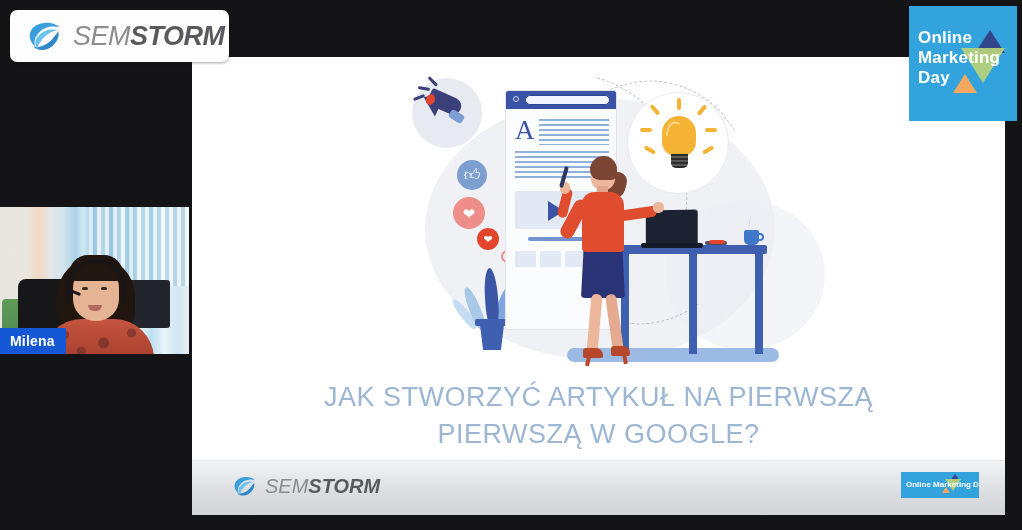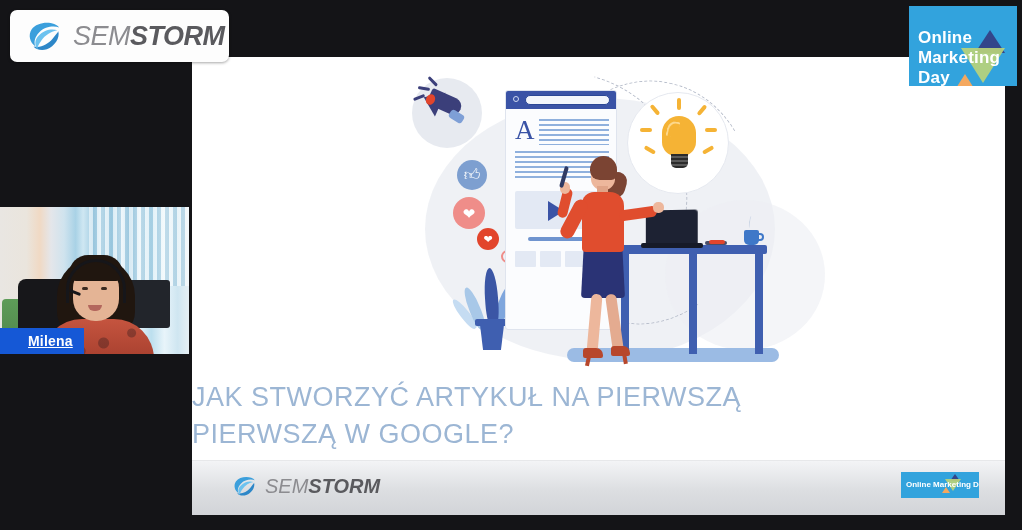--- a/index.html
+++ b/index.html
@@ -33,21 +33,21 @@
     font-style: italic;
     white-space: nowrap;
     line-height: 1;
   }
   .wm-sem { color: #8c8c90; font-weight: 400; }
   .wm-storm { color: #5a5a5e; font-weight: 700; }
 
   
   .omd-badge {
     position: absolute; right: 5px; top: 6px;
-    width: 108px; height: 80px;
+    width: 108px; height: 115px;
     background: #32a3dd;
     z-index: 30;
     overflow: hidden;
   }
   .omd-badge .omd-text {
     position: absolute; left: 9px; top: 22px;
     color: #ffffff; font-weight: 700; font-size: 17px;
     line-height: 1.18; letter-spacing: .2px;
   }
   .tri { position: absolute; width: 0; height: 0; }
@@ -153,24 +153,23 @@
   }
   .webcam .headset-mic {
     position: absolute; left: 69px; top: 84px; width: 12px; height: 3px;
     background: #16161a; border-radius: 2px; transform: rotate(22deg);
   }
   .name-badge {
     position: absolute; left: 0; bottom: 0;
     background: #1558d6;
     color: #ffffff;
     font-size: 14px; font-weight: 700;
-    padding: 5px 11px 5px 28px;
+    padding: 5px 11px 5px 10px;
     letter-spacing: .2px;
     z-index: 5;
-    text-decoration: underline;
   }
 
   
   .slide {
     position: absolute; left: 192px; top: 57px;
     width: 813px; height: 458px;
     background: #ffffff;
     overflow: hidden;
   }
   .slide-canvas { position: absolute; inset: 0; }
@@ -492,21 +491,21 @@
   .r2 { left: 256px; top: 44px; width: 3.5px; height: 12px; transform: rotate(-40deg); }
   .r3 { left: 303px; top: 44px; width: 3.5px; height: 12px; transform: rotate(40deg); }
   .r4 { left: 243px; top: 68px; width: 12px; height: 3.5px; }
   .r5 { left: 308px; top: 68px; width: 12px; height: 3.5px; }
   .r6 { left: 247px; top: 88px; width: 12px; height: 3.5px; transform: rotate(30deg); }
   .r7 { left: 305px; top: 88px; width: 12px; height: 3.5px; transform: rotate(-30deg); }
 
   
   .slide-title {
     position: absolute; left: 0; right: 0; top: 322px;
-    text-align: left;
+    text-align: center;
     color: #9cb6d4;
     font-size: 27px;
     letter-spacing: .5px;
     line-height: 1.38;
     font-weight: 400;
   }
 
   
   .slide-footer {
     position: absolute; left: 0; right: 0; bottom: 0; height: 55px;

